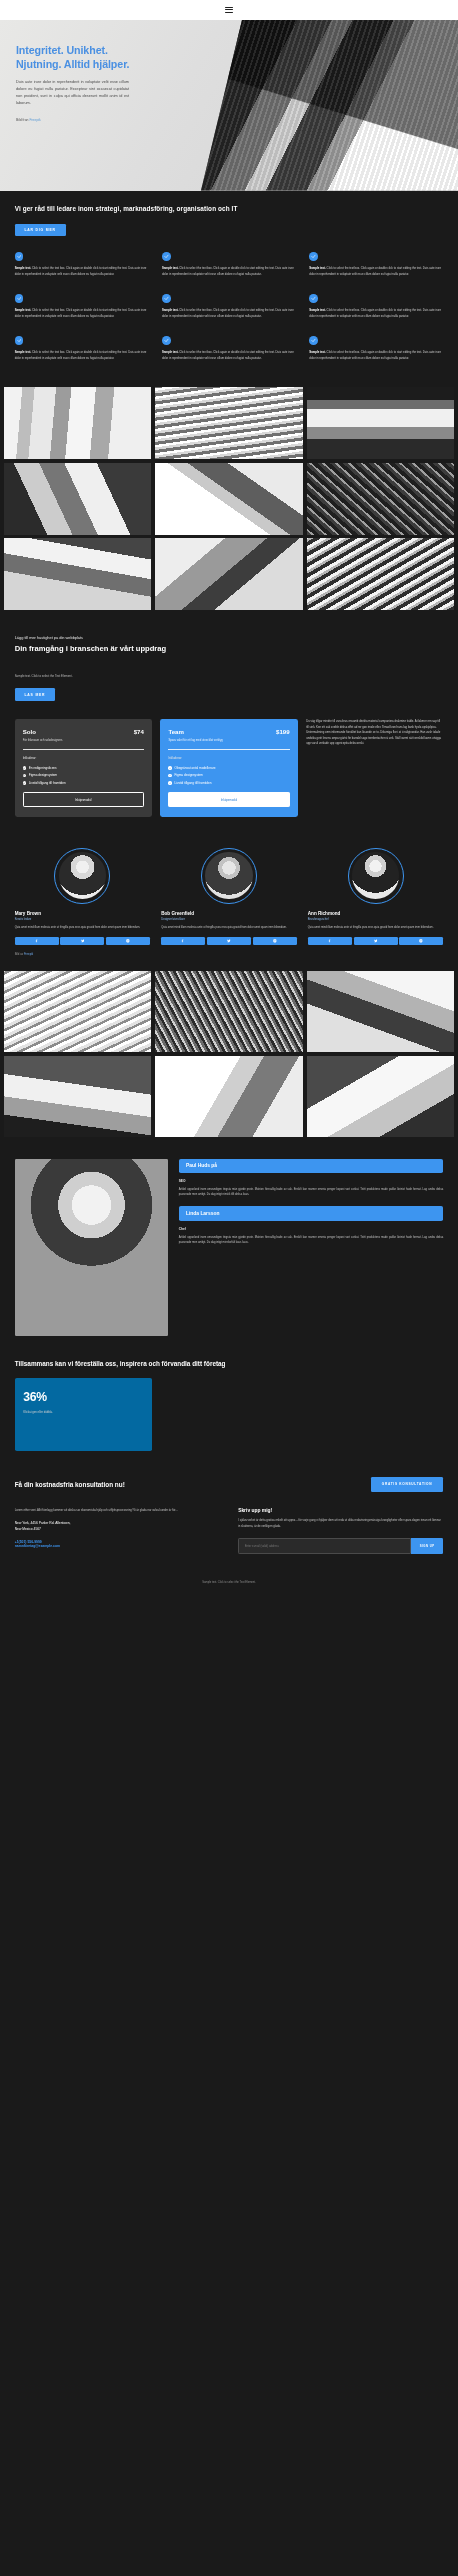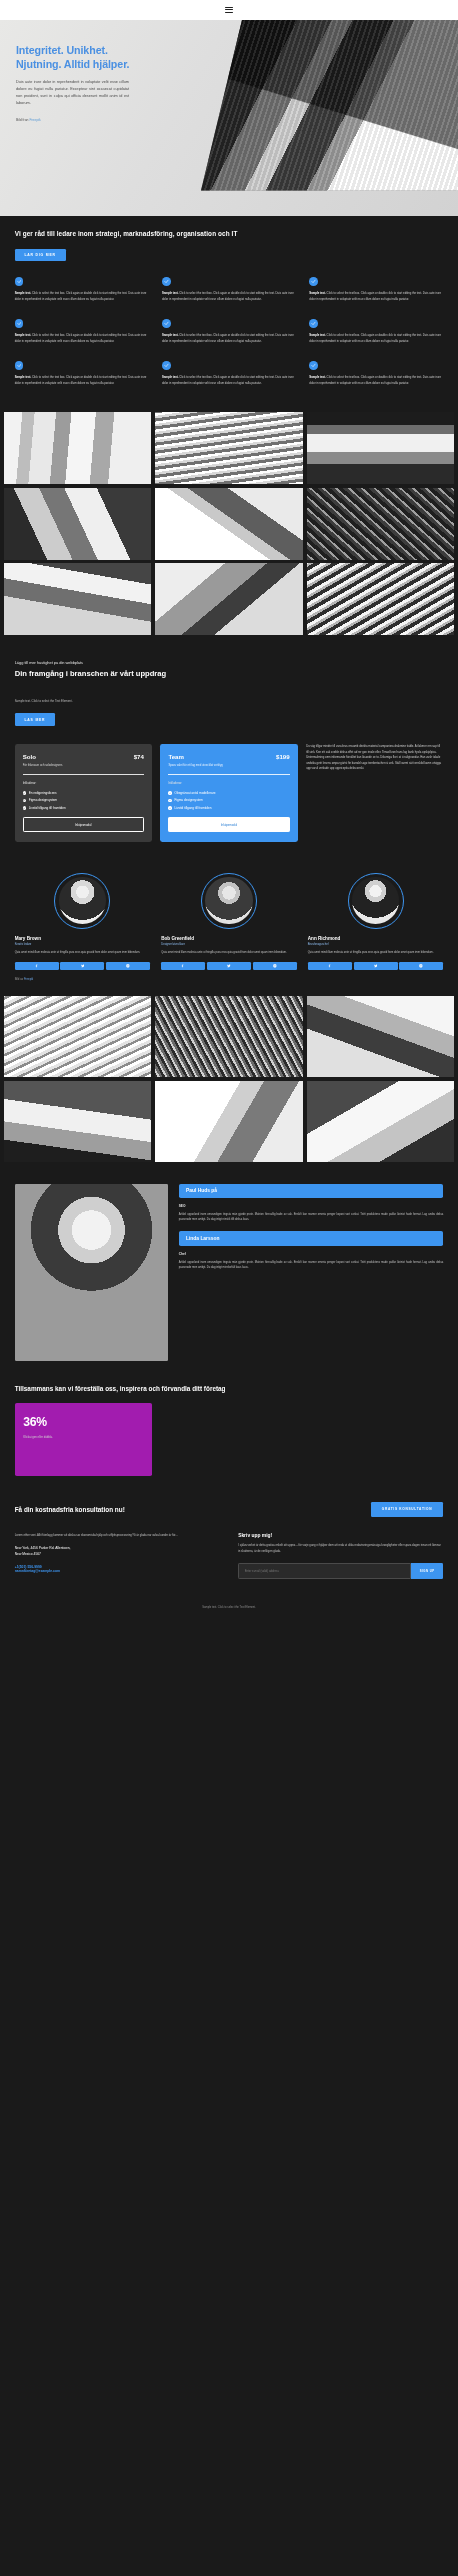--- a/index.html
+++ b/index.html
@@ -14,21 +14,21 @@
 
   
   .topbar {
     height:19.6px; background:#ffffff; display:flex;
     align-items:center; justify-content:center;
   }
   .burger { width:8.6px; display:flex; flex-direction:column; gap:1.2px; cursor:pointer; }
   .burger i { display:block; height:1.2px; background:#222; border-radius:0.6px; }
 
   
-  .hero { position:relative; height:196px; overflow:hidden;
+  .hero { position:relative; height:171px; overflow:hidden;
           background:linear-gradient(120deg,#e8e8e6 0%,#dedede 40%,#d2d2d2 100%); }
   .hero-photo {
     position:absolute; right:0; top:0; width:257px; height:171px;
     background:
       linear-gradient(17deg, rgba(255,255,255,0) 48%, rgba(0,0,0,.55) 48.5%),
       linear-gradient(-63deg, #ffffff 0 38%, #9a9a9a 38% 44%, #3a3a3a 44% 56%, #cfcfcf 56% 62%, #6f6f6f 62% 72%, #242424 72% 100%),
       #777;
     clip-path:polygon(16% 0,100% 0,100% 100%,0 100%);
   }
   .hero-photo:after{
@@ -164,21 +164,21 @@
   .pbar { background:#3d95f0; border-radius:1.8px; padding:4.9px 7.3px; font-size:4.9px; font-weight:bold; margin-bottom:5.5px; }
   .prole { font-size:3.2px; color:#e0e0e0; margin-bottom:4.3px; font-weight:bold; }
   .ptext { font-size:2.7px; line-height:1.95; color:#c0c0c0; text-align:justify; }
 
   
   .statsec { padding:9.8px 14.7px 16px; }
   .statsec h2 { font-size:6.4px; font-weight:bold; margin-bottom:11px; }
   .stats { display:grid; grid-template-columns:repeat(3,1fr); gap:8.6px; }
   .stat { padding:12.2px 8.6px 16px; border-radius:1.8px; min-height:73px; }
   .stat.blue { background:#3d95f0; }
-  .stat.grey { background:#a21caf; }
+  .stat.grey { background:#0369a1; }
   .stat.light { background:#f0f0f0; color:#2a2a2a; }
   .stat .num { font-size:12.2px; font-weight:bold; margin-bottom:6.1px; letter-spacing:-0.3px; }
   .stat .cap { font-size:2.8px; line-height:1.95; color:#eaf3fe; }
   .stat.grey .cap { color:#cfcfcf; }
   .stat.light .cap { color:#555; }
 
   
   .cta { padding:9.8px 14.7px 12.2px; display:flex; align-items:center; justify-content:space-between; gap:9.8px; }
   .cta h2 { font-size:6.4px; font-weight:bold; }
   .btn-cta { background:#3d95f0; color:#fff; font-size:3.2px; letter-spacing:0.7px;

